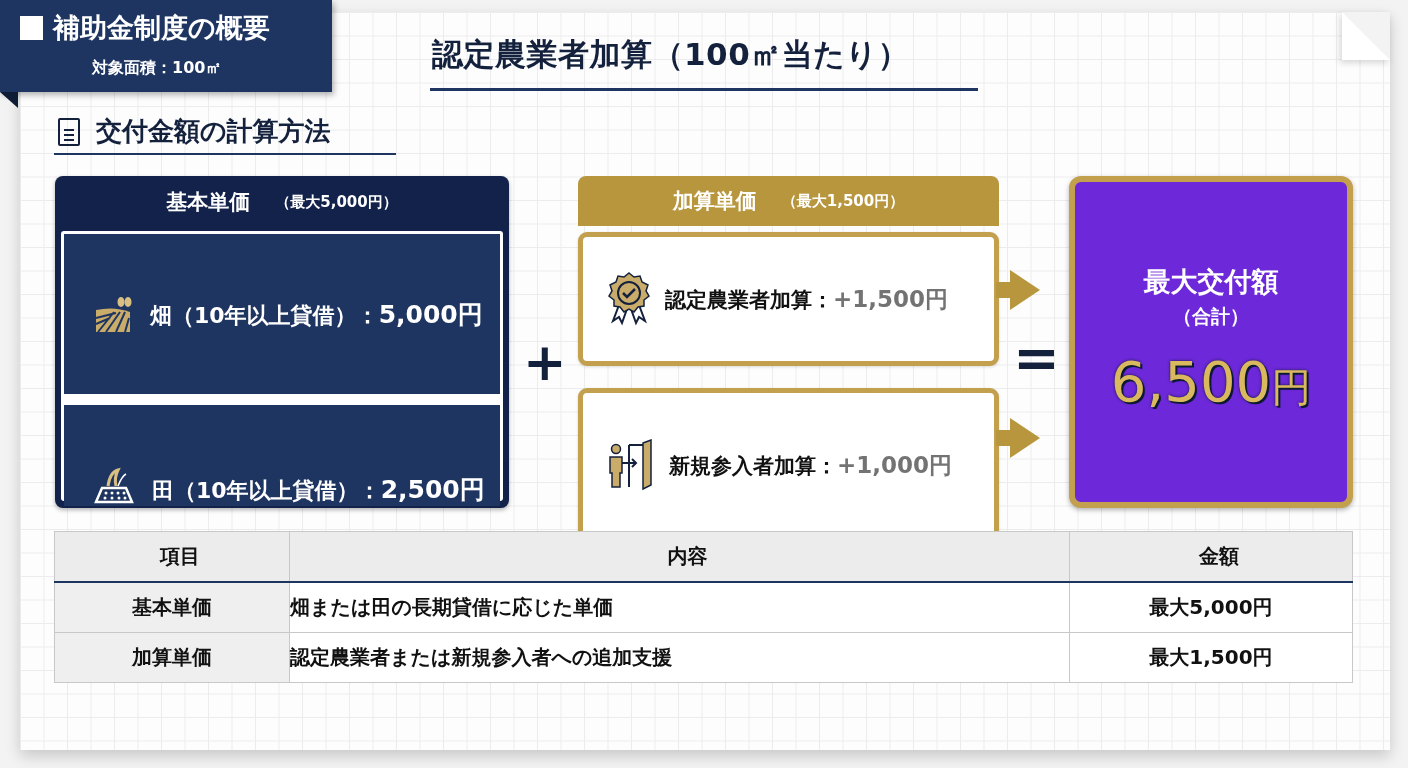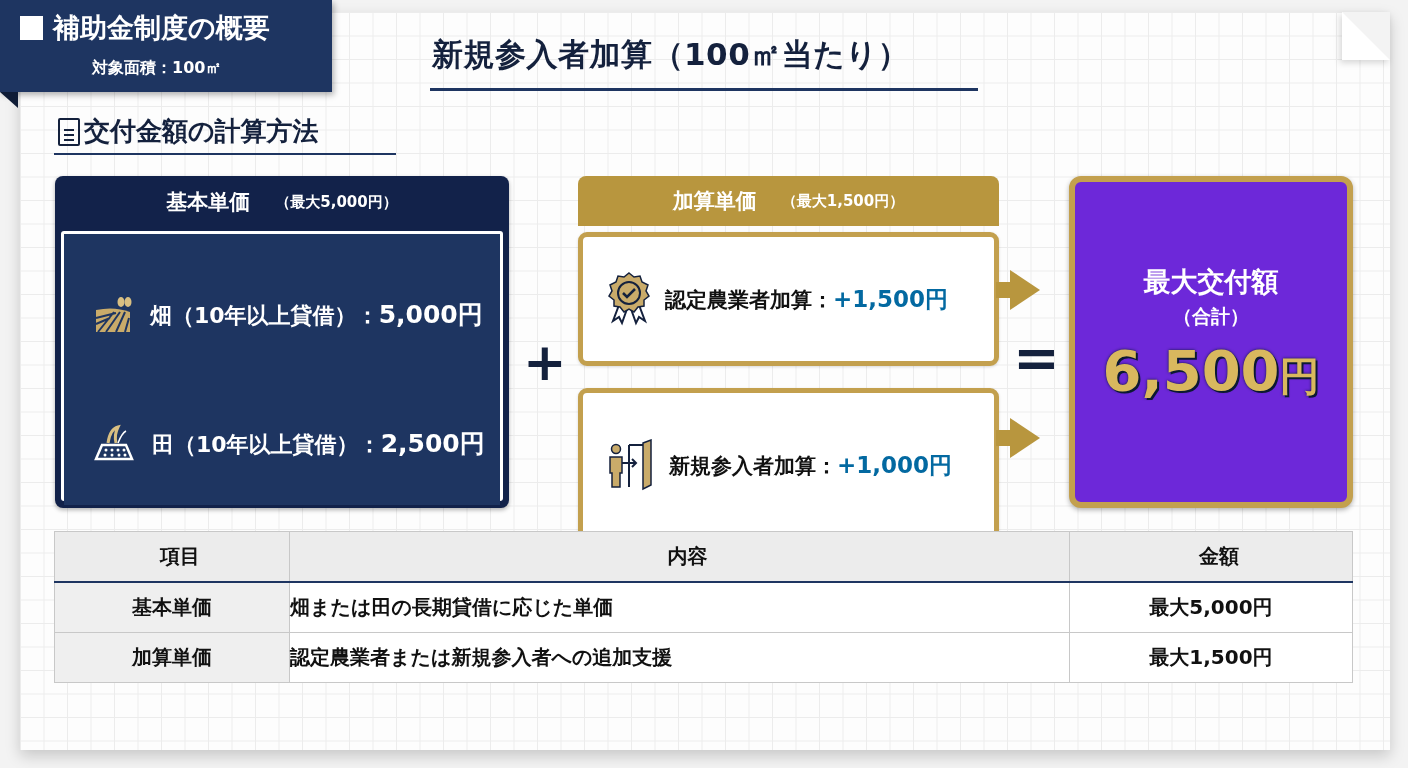--- a/index.html
+++ b/index.html
@@ -8,49 +8,49 @@
     background-image:linear-gradient(#ececec 1px,transparent 1px),linear-gradient(90deg,#ececec 1px,transparent 1px);
     background-size:23.5px 23.5px;box-shadow:0 6px 14px rgba(0,0,0,0.18);}
   .fold{position:absolute;right:18px;top:12px;width:0;height:0;border-left:48px solid #ffffff;border-top:48px solid #f3f3f3;filter:drop-shadow(-2px 3px 3px rgba(0,0,0,0.15));}
   .badge{position:absolute;left:0;top:0;width:332px;height:92px;background:#1e3561;color:#fff;box-shadow:2px 3px 6px rgba(0,0,0,0.3);}
   .badge-tail{position:absolute;left:0;top:92px;width:0;height:0;border-top:16px solid #0f1c36;border-left:18px solid transparent;}
   .badge-title{position:absolute;left:20px;top:10px;font-size:27px;font-weight:bold;display:flex;align-items:center;gap:10px;}
   .badge-sub{position:absolute;left:92px;top:58px;font-size:16px;font-weight:bold;}
   .doc-icon{width:20px;height:24px;background:#fff;position:relative;border-right:3px solid #fff;}
   .main-title{position:absolute;left:432px;top:34px;font-size:31px;font-weight:bold;color:#14213d;letter-spacing:0.5px;}
   .main-title-line{position:absolute;left:430px;top:88px;width:548px;height:3px;background:#1e3561;}
-  .section{position:absolute;left:58px;top:114px;font-size:26px;font-weight:bold;color:#14213d;display:flex;align-items:center;gap:4px;}
+  .section{position:absolute;left:58px;top:114px;font-size:26px;font-weight:bold;color:#14213d;display:flex;align-items:center;gap:16px;}
   .section-line{position:absolute;left:54px;top:153px;width:342px;height:2px;background:#1e3561;}
   .page-icon{width:22px;height:28px;border:2.5px solid #14213d;border-radius:2px;box-sizing:border-box;position:relative;}
   .page-icon i{position:absolute;left:4px;height:2px;width:10px;background:#14213d;}
 
   .basic{position:absolute;left:55px;top:176px;width:454px;height:332px;background:#12224a;border-radius:8px;box-shadow:0 2px 4px rgba(0,0,0,0.3);}
   .basic-head{height:52px;color:#fff;font-weight:bold;font-size:21px;display:flex;align-items:center;justify-content:center;gap:6px;}
   .small{font-size:15px;margin-left:19px;}
   .basic-inner{position:absolute;left:6px;top:55px;width:442px;height:270px;background:#fff;border-radius:3px;}
   .basic-cell{position:absolute;left:3px;width:436px;background:#1e3561;color:#fff;display:flex;align-items:center;padding-left:30px;box-sizing:border-box;gap:18px;font-size:22px;font-weight:bold;}
   .cell1{top:3px;height:160px;}
-  .cell2{top:150px;height:124px;}
+  .cell2{top:174px;height:101px;align-items:flex-end;}
   .plus{position:absolute;left:523px;top:336px;font-size:52px;font-weight:bold;color:#14213d;line-height:1;}
   .equals{position:absolute;left:1013px;top:330px;font-size:56px;font-weight:bold;color:#14213d;line-height:1;}
 
   .add-head{position:absolute;left:578px;top:176px;width:421px;height:50px;background:#b8963e;border-radius:8px 8px 0 0;color:#fff;font-weight:bold;font-size:21px;display:flex;align-items:center;justify-content:center;gap:6px;}
   .add-box{position:absolute;left:578px;width:421px;background:#fff;border:5px solid #c3a04e;border-radius:9px;box-sizing:border-box;display:flex;align-items:center;padding-left:24px;gap:14px;font-size:21px;font-weight:bold;color:#111;box-shadow:0 1px 3px rgba(0,0,0,0.15);}
   .add1{top:232px;height:134px;}
   .add2{top:388px;height:154px;}
-  .gold{color:#0369a1;font-size:23px;}
+  .gold{color:#737373;font-size:23px;}
   .arrow{position:absolute;width:0;height:0;border-top:20px solid transparent;border-bottom:20px solid transparent;border-left:30px solid #b8963e;}
   .arrow::before{content:"";position:absolute;left:-44px;top:-8px;width:16px;height:16px;background:#b8963e;}
   .ar1{left:1010px;top:270px;}
   .ar2{left:1010px;top:418px;}
 
   .total{position:absolute;left:1069px;top:176px;width:284px;height:332px;background:#6d28d9;border:6px solid #c3a04e;border-radius:12px;box-sizing:border-box;color:#fff;text-align:center;box-shadow:0 2px 5px rgba(0,0,0,0.3);}
   .total-label{margin-top:82px;font-size:27px;font-weight:bold;}
   .total-sub{font-size:19px;font-weight:bold;margin-top:4px;}
-  .total-amount{font-size:56px;font-weight:bold;color:#d9b85e;margin-top:8px;text-shadow:0 0 3px #0c1a33,2px 2px 0 #0c1a33;}
+  .total-amount{font-size:56px;font-weight:normal;color:#d9b85e;margin-top:19px;text-shadow:0 0 3px #0c1a33,2px 2px 0 #0c1a33;}
   .total-amount .yen{font-size:40px;}
 
   table{position:absolute;left:54px;top:531px;width:1299px;border-collapse:collapse;font-size:20px;font-weight:bold;color:#111;}
   th,td{border:1px solid #c8c8c8;height:49px;padding:0;}
   thead th{background:#ececec;border-bottom:2px solid #1e3561;padding-left:16px;}
   td.item{background:#efefef;text-align:center;width:234px;}
   td.desc{background:#fff;}
   td.amt{text-align:center;width:282px;background:#fff;}
   tr.total-row td{border-top:3px solid #1e3561;}
 </style>
@@ -62,21 +62,21 @@
 
 <div class="badge">
   <div class="badge-title">
     <span class="doc-icon"></span>
     <span>補助金制度の概要</span>
   </div>
   <div class="badge-sub">対象面積：100㎡</div>
 </div>
 <div class="badge-tail"></div>
 
-<div class="main-title">新規参入者加算（100㎡当たり）</div>
+<div class="main-title">認定農業者加算（100㎡当たり）</div>
 <div class="main-title-line"></div>
 
 <div class="section">
   <span class="page-icon">
       <i style="top:9px"></i>
       <i style="top:14px"></i>
       <i style="top:19px"></i>
     </span>
   <span>交付金額の計算方法</span>
 </div>

